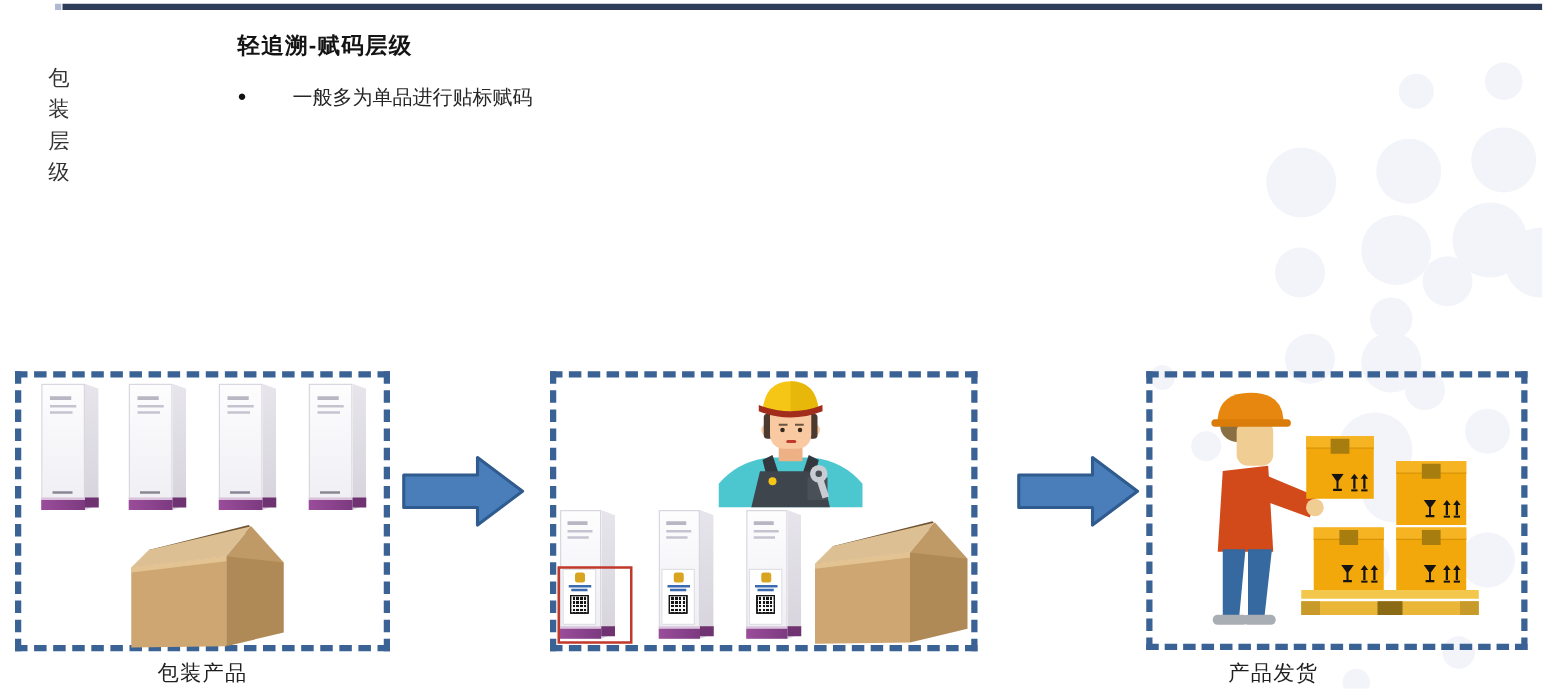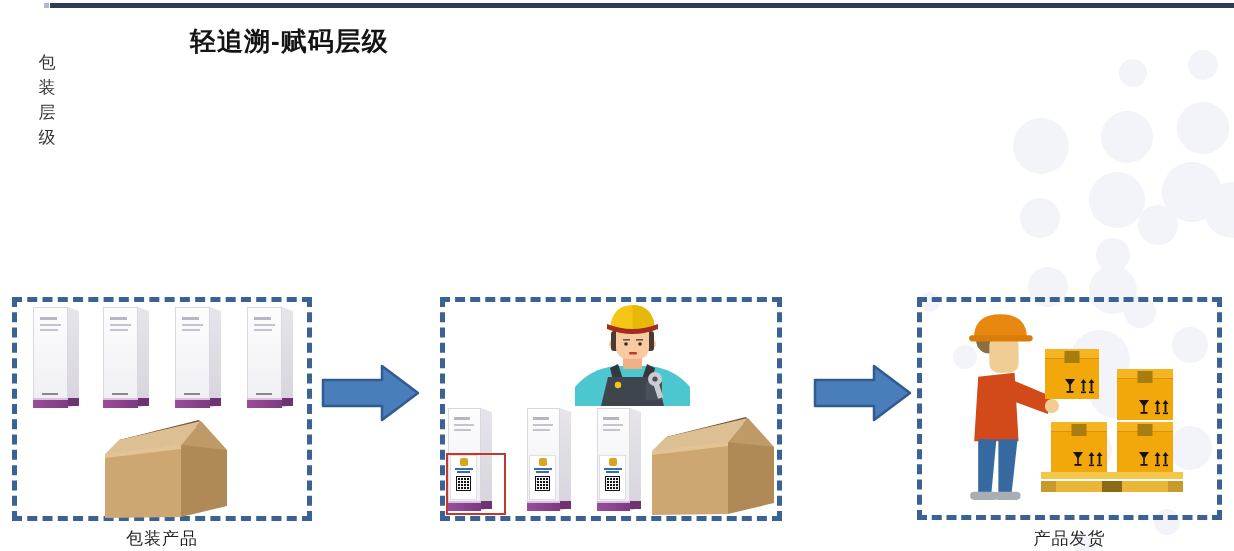--- a/index.html
+++ b/index.html
@@ -12,21 +12,21 @@
   
   .topbar{position:absolute;top:3px;height:5px;background:#2d3c59;z-index:2;}
   .topbar-cap{position:absolute;top:3px;height:5px;background:#aeb9d4;z-index:2;}
 
   
   .side-label{position:absolute;left:36px;top:50px;width:22px;font-size:17px;line-height:25px;
               color:#333;text-align:center;z-index:3;}
 
   
   .sec{position:absolute;top:24px;z-index:3;}
-  .sec-title{font-size:26px;font-weight:700;color:#141414;margin:0 0 16px 0;letter-spacing:1px;}
+  .sec-title{font-size:18px;font-weight:700;color:#141414;margin:0 0 16px 0;letter-spacing:1px;}
   .sec-left{left:190px;width:420px;}
   .sec-right{left:678px;width:460px;}
   .sec-left .bullet-item{font-size:16px;line-height:26px;color:#262626;margin-bottom:20px;}
   .sec-left .bullet{display:inline-block;width:44px;font-size:12px;vertical-align:2px;color:#111;}
   .sec-right .bullet-item{font-size:20px;letter-spacing:4px;line-height:35px;color:#262626;margin:0;}
   .sec-right .bullet{display:inline-block;width:60px;font-size:13px;letter-spacing:0;vertical-align:3px;color:#111;}
 
   
   .panel{position:absolute;border:5px dashed #3a6294;box-sizing:border-box;z-index:1;background:transparent;}
   .caption{position:absolute;top:527px;text-align:center;font-size:17px;color:#1f1f1f;z-index:3;letter-spacing:1px;}
@@ -103,29 +103,32 @@
 
   <div class="side-label">
     <div>包</div>
     <div>装</div>
     <div>层</div>
     <div>级</div>
   </div>
 
   <div class="sec sec-left">
     <h2 class="sec-title">轻追溯-赋码层级</h2>
+    <div class="bullet-item">
+      <span class="bullet">●</span><span>一般多为单品进行贴标赋码</span>
+    </div>
   </div>
 
 
   <div class="panel" style="left:12px;top:297px;width:300px;height:224px;"></div>
   <div class="panel" style="left:440px;top:297px;width:342px;height:224px;"></div>
   <div class="panel" style="left:917px;top:297px;width:305px;height:223px;"></div>
 
   <div class="caption" style="left:12px;width:300px;text-align:center;">包装产品</div>
-  <div class="caption" style="left:917px;width:305px;font-family:Liberation Mono, monospace;">产品发货</div>
+  <div class="caption" style="left:866px;width:305px;font-family:Liberation Mono, monospace;">产品发货</div>
 
   <svg class="arrow" style="left:320px;top:362px;" width="102" height="62" viewBox="0 0 102 62">
     <polygon points="3,18 62,18 62,4 98,31 62,58 62,44 3,44" fill="#4a7ebb" stroke="#2f5b8e" stroke-width="2.5" stroke-linejoin="round"></polygon>
   </svg>
   <svg class="arrow" style="left:812px;top:362px;" width="102" height="62" viewBox="0 0 102 62">
     <polygon points="3,18 62,18 62,4 98,31 62,58 62,44 3,44" fill="#4a7ebb" stroke="#2f5b8e" stroke-width="2.5" stroke-linejoin="round"></polygon>
   </svg>
 
   <div class="carton" style="left:33px;top:307px;">
     <div class="c-front"></div>

